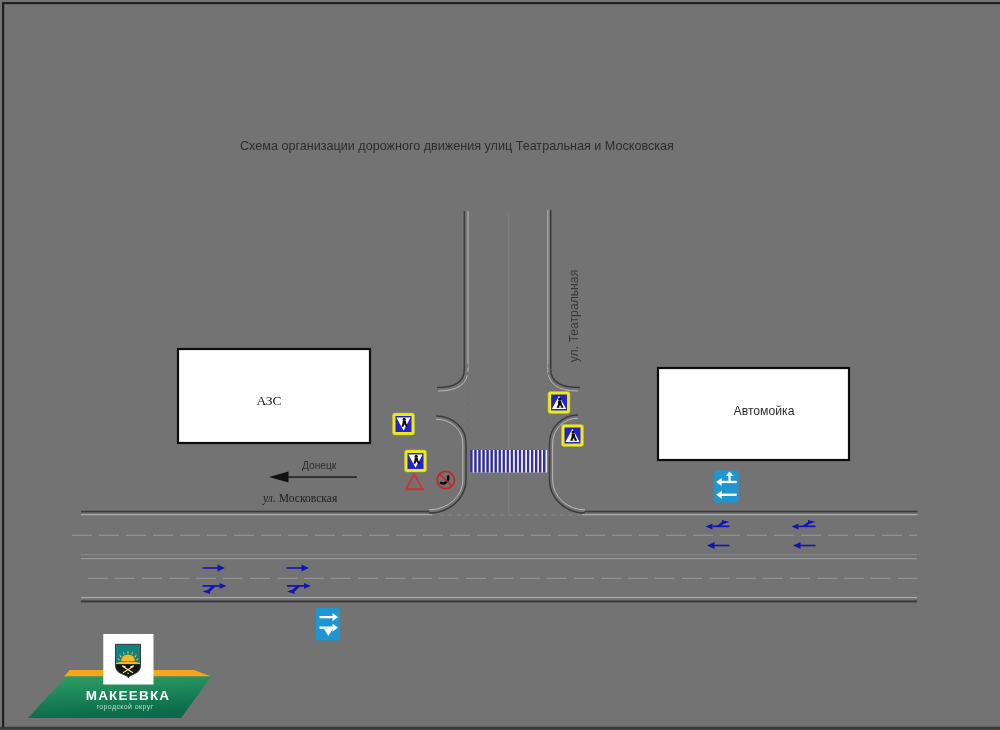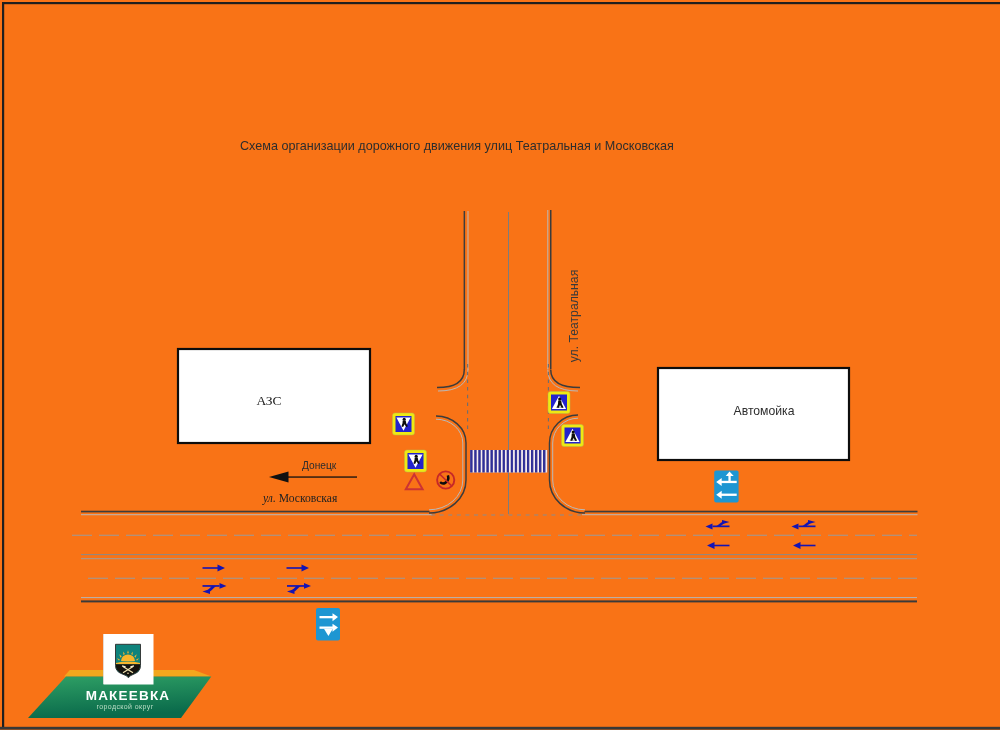--- a/index.html
+++ b/index.html
@@ -1,16 +1,16 @@
 <!DOCTYPE html>
 <html><head>
 <meta charset="utf-8">
 <style>
   html,body{margin:0;padding:0;background:#ffffff;}
-  #canvas{position:relative;width:1000px;height:730px;background:#f97316;overflow:hidden;
+  #canvas{position:relative;width:1000px;height:730px;background:#737373;overflow:hidden;
     font-family:"Liberation Sans",sans-serif;}
   svg{position:absolute;left:0;top:0;}
 </style>
 </head>
 <body>
 <div id="canvas">
 <svg width="1000" height="730" viewBox="0 0 1000 730">
 <defs>
   <linearGradient id="ggrad" x1="0" y1="0" x2="0.25" y2="1">
     <stop offset="0" stop-color="#2fa065"></stop>

